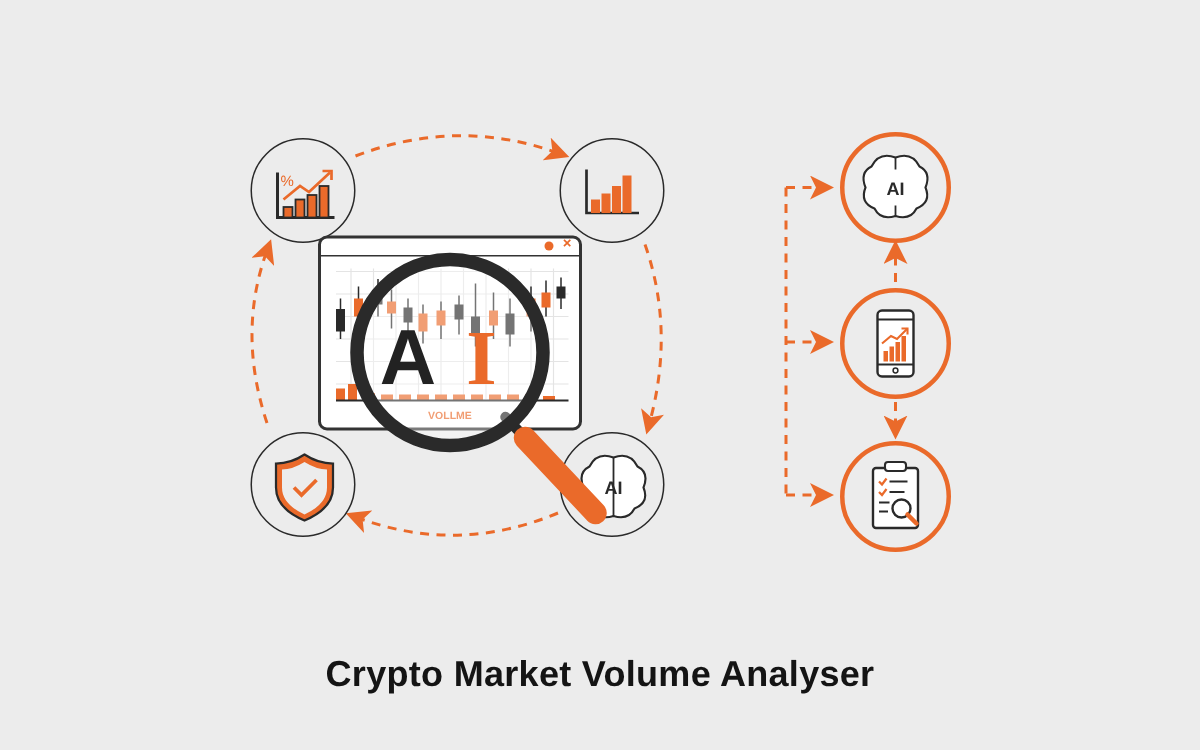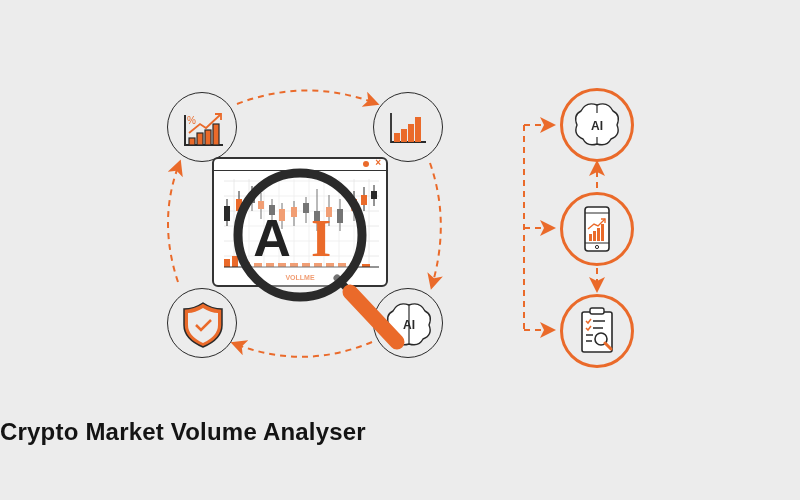--- a/index.html
+++ b/index.html
@@ -2,21 +2,21 @@
 <html><head>
 <meta charset="utf-8">
 <style>
   html,body{margin:0;padding:0;}
   body{width:800px;height:500px;background:#ececec;position:relative;overflow:hidden;font-family:"Liberation Sans",sans-serif;}
   .abs{position:absolute;}
   .node{position:absolute;border-radius:50%;box-sizing:border-box;background:#ececec;}
   .node.dark{border:1.6px solid #2a2a2a;}
   .node.orange{border:3px solid #ea6a2a;}
   .node svg{position:absolute;left:0;top:0;}
-  .title{position:absolute;left:0;width:800px;top:418px;font-weight:bold;font-size:24px;color:#141414;letter-spacing:0.2px;}
+  .title{position:absolute;left:0;width:800px;top:436px;text-align:center;font-weight:bold;font-size:24px;color:#141414;letter-spacing:0.2px;}
   .window{position:absolute;left:212px;top:157px;width:176px;height:130px;background:#fff;border:2px solid #333;border-radius:6px;box-sizing:border-box;}
   .winbar{position:absolute;left:0;top:0;right:0;height:11px;border-bottom:1.5px solid #333;}
   .dot{position:absolute;right:17px;top:2px;width:6px;height:6px;border-radius:50%;background:#ea6a2a;}
   .xbtn{position:absolute;right:5px;top:-2px;font-size:10px;font-weight:bold;color:#ea6a2a;}
   .vol-label{position:absolute;left:0;width:100%;top:115px;text-align:center;font-size:7px;font-weight:bold;color:#ea6a2a;}
 </style>
 </head>
 <body>
 
 <svg class="abs" width="800" height="500" style="left:0;top:0;">

